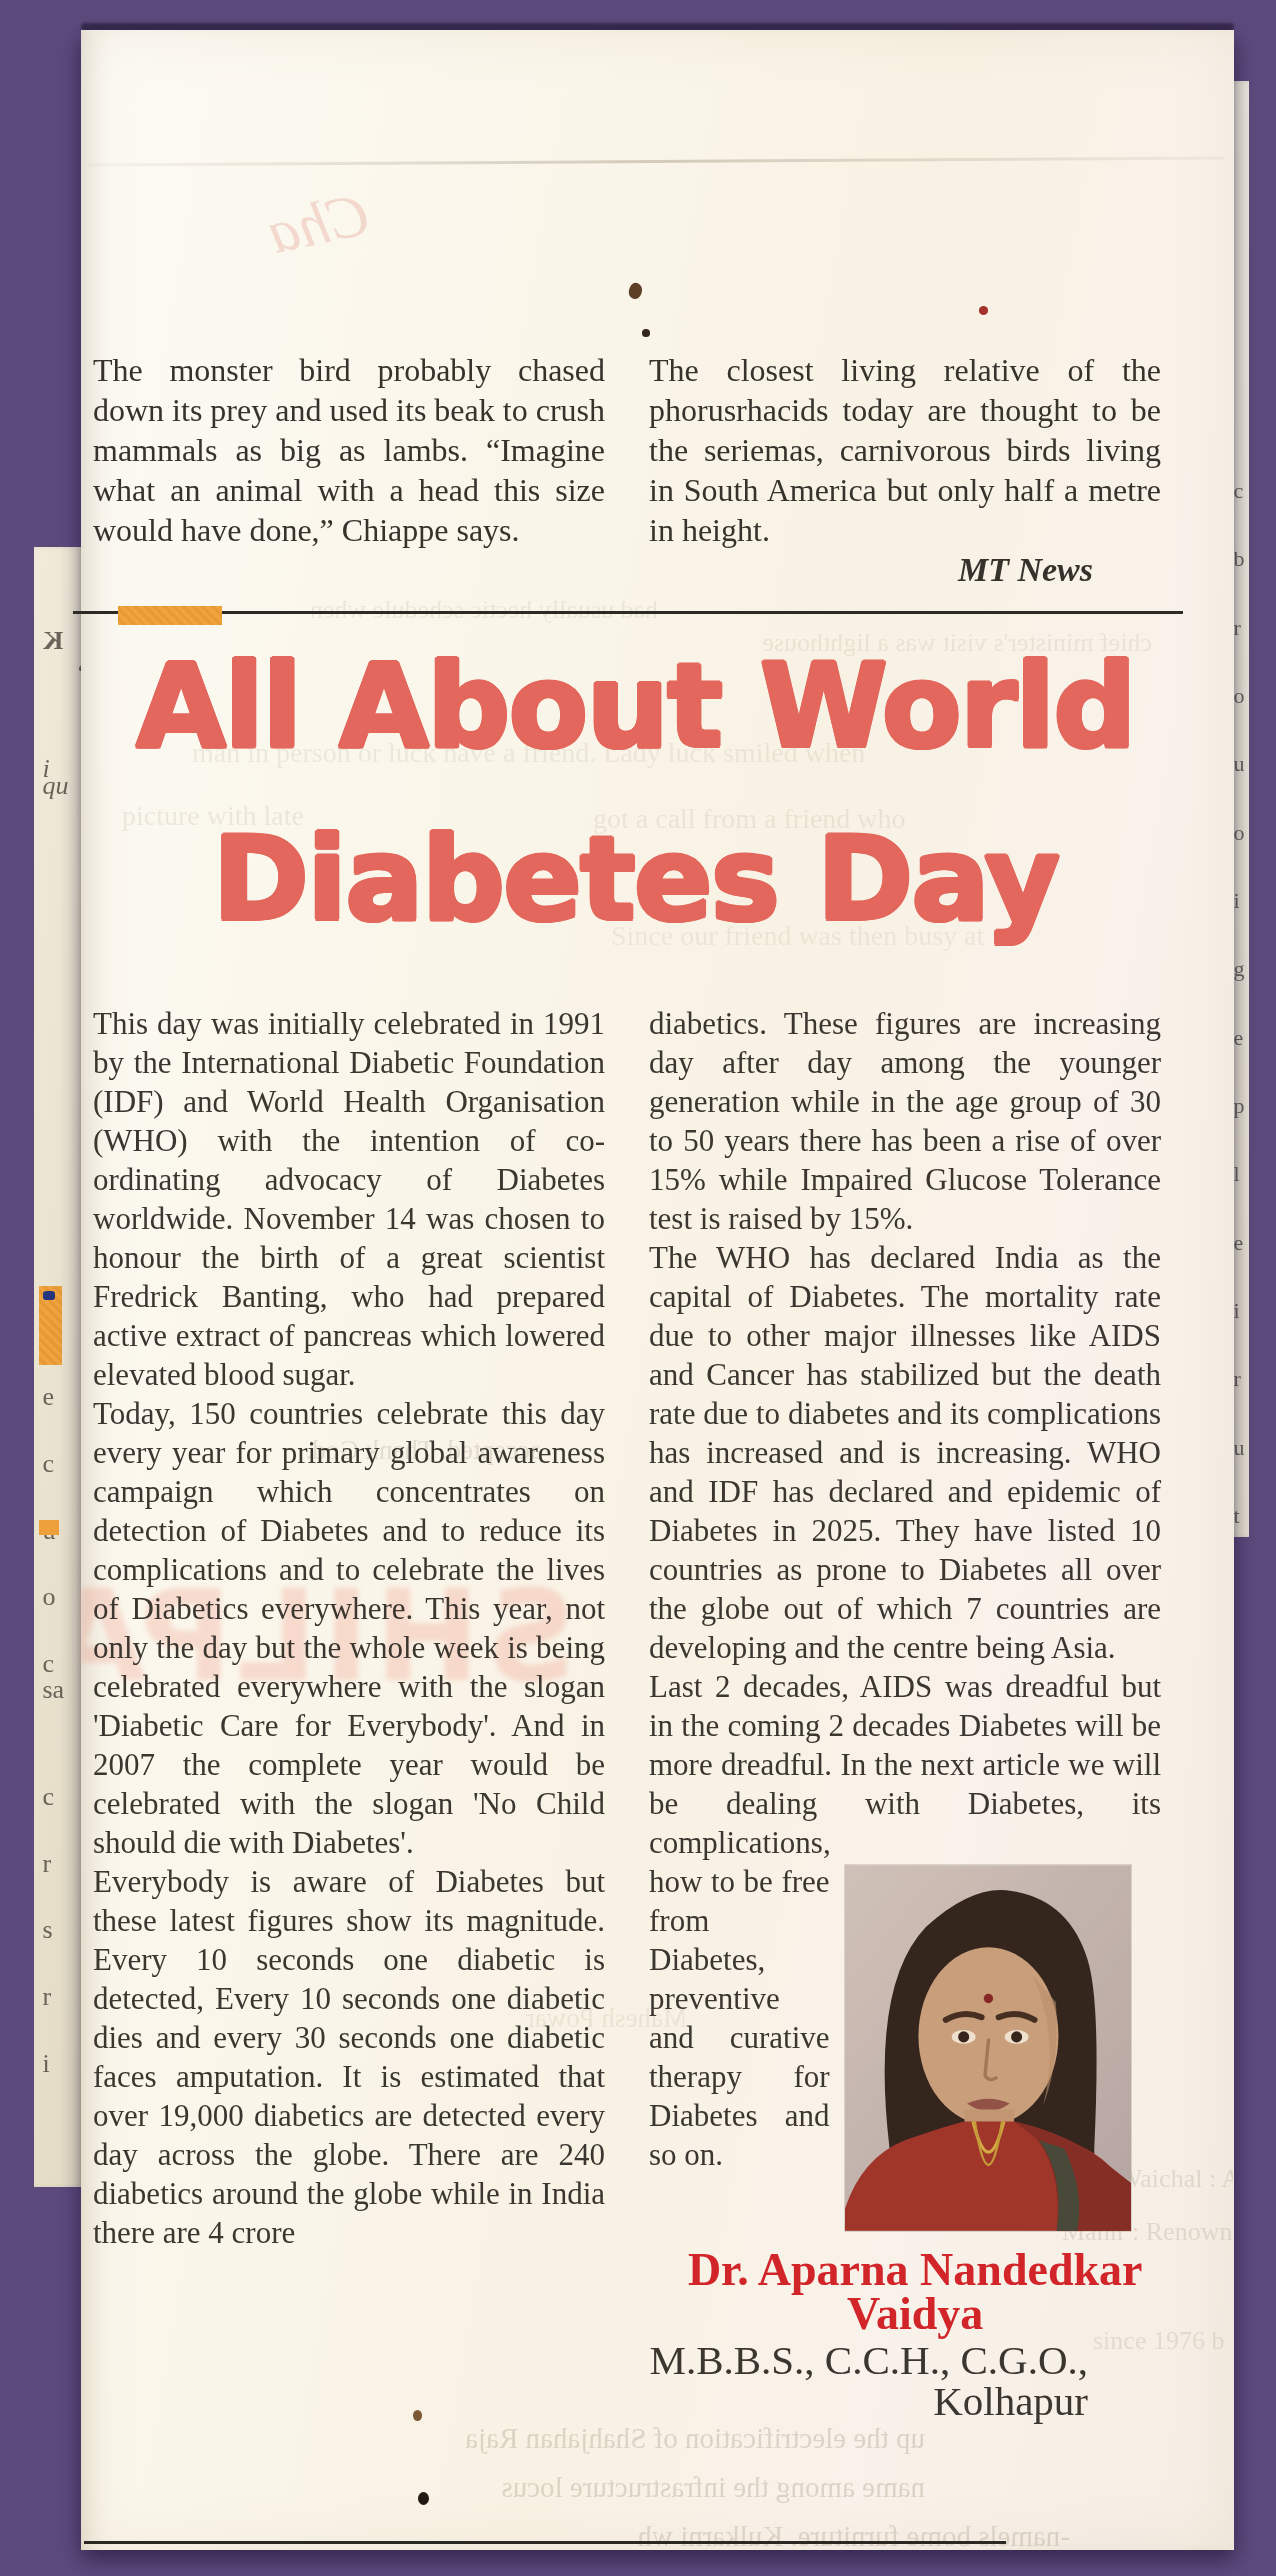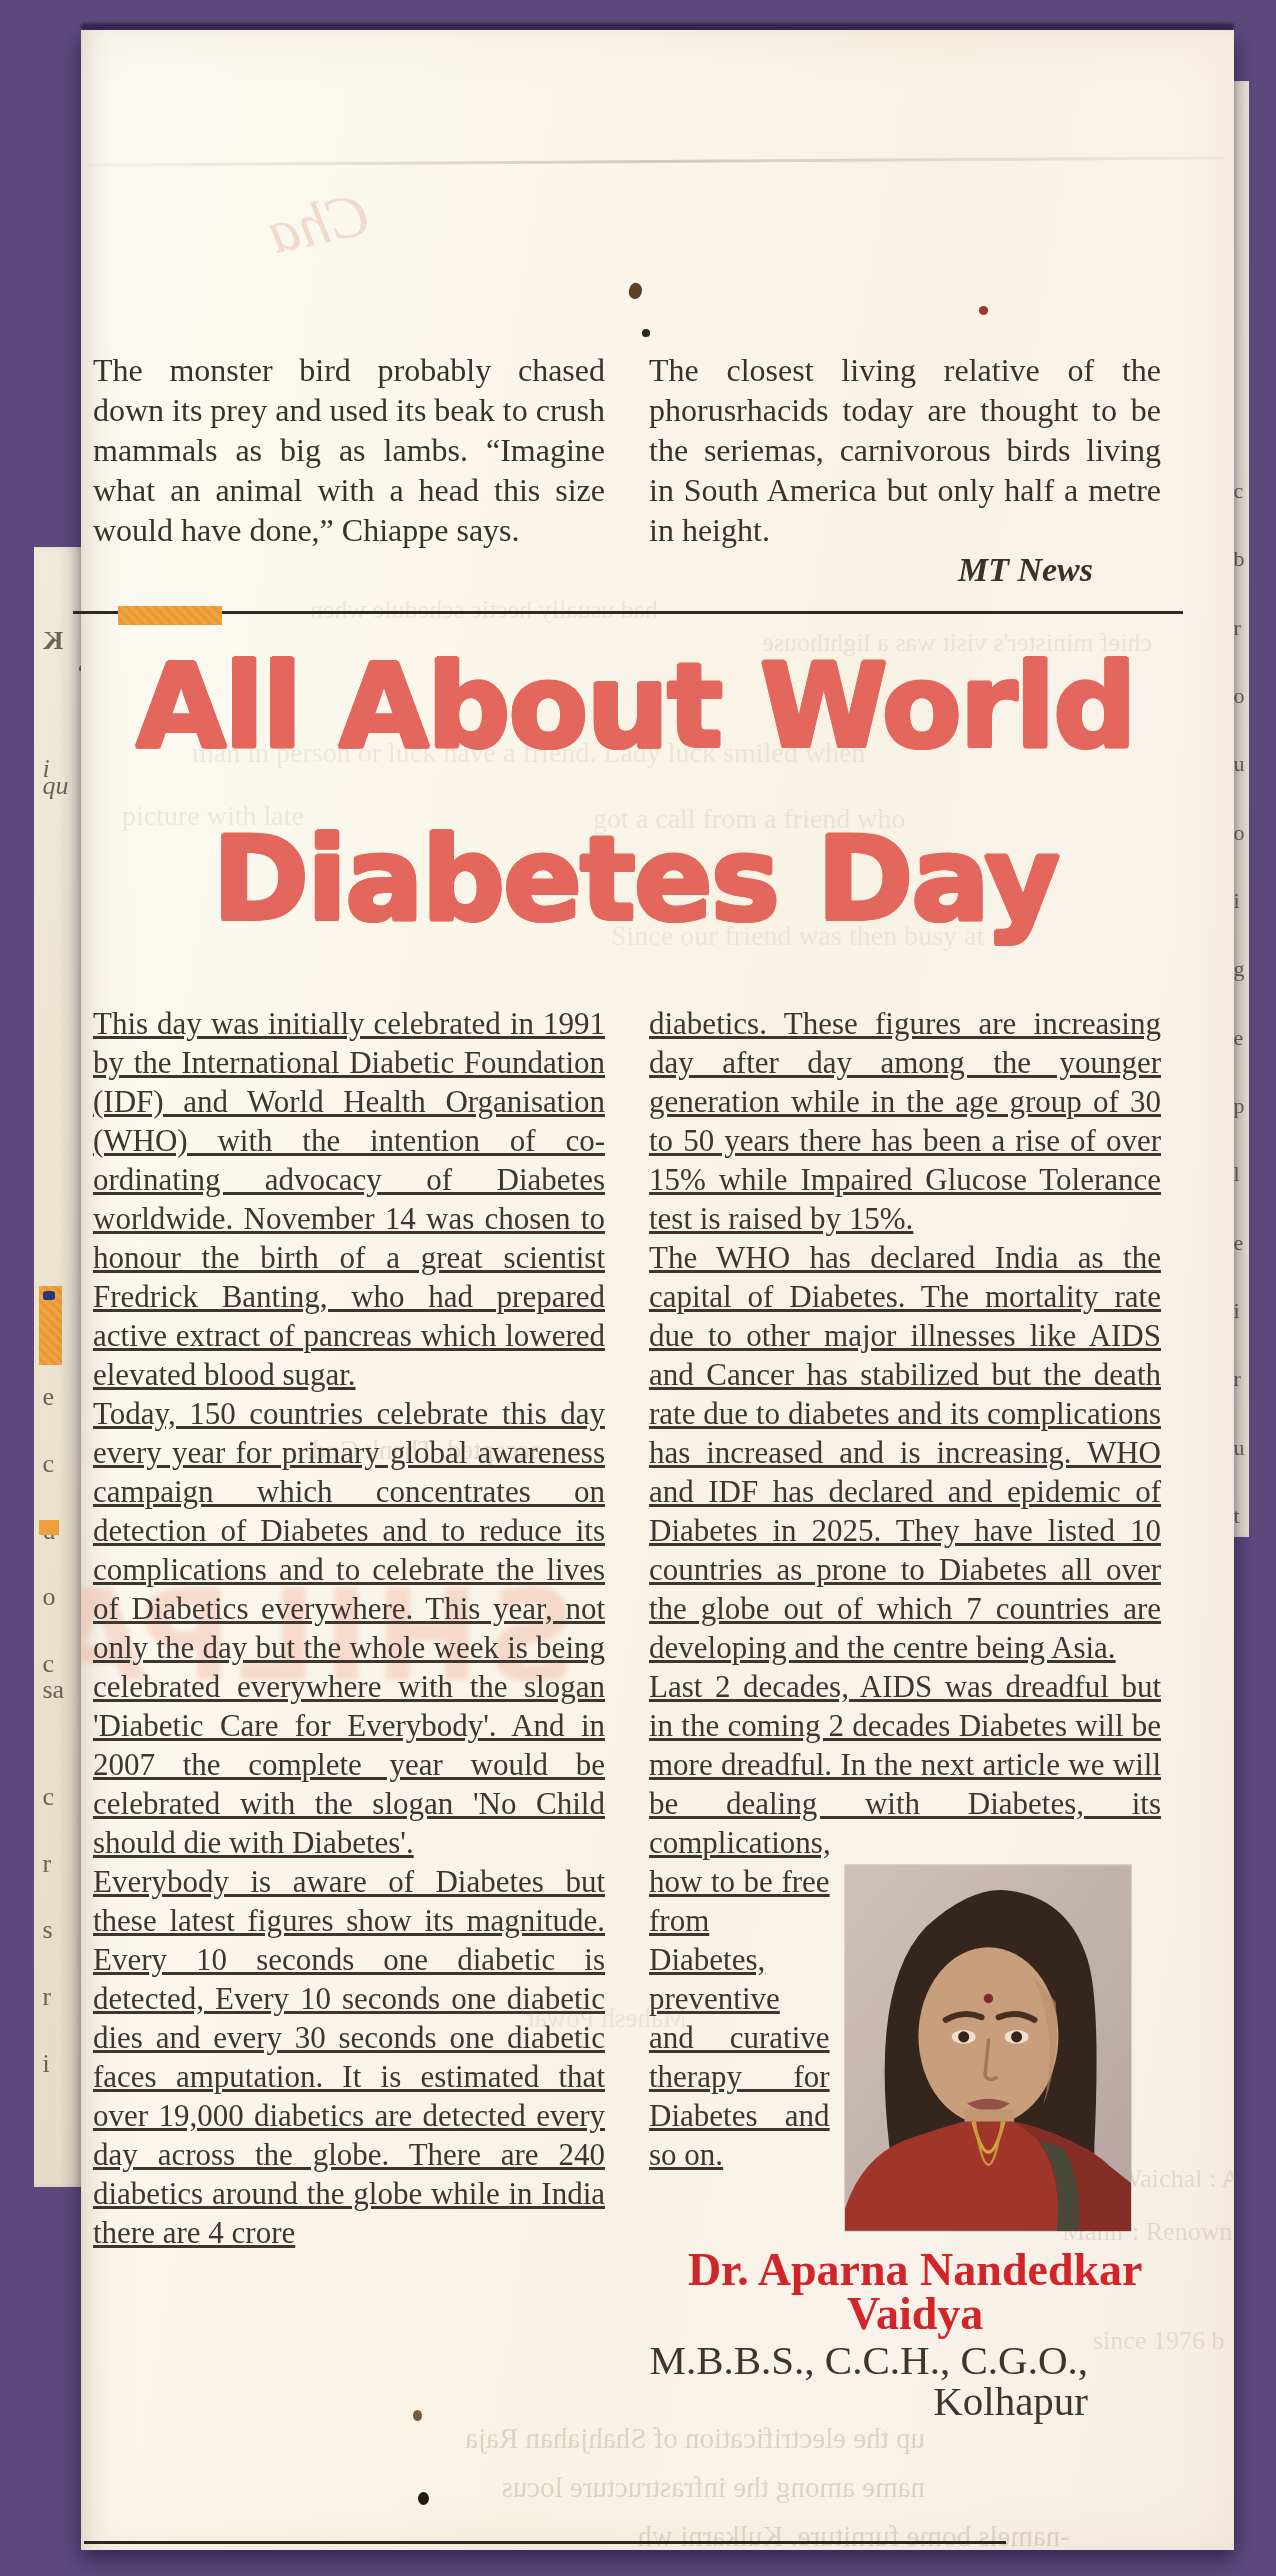--- a/index.html
+++ b/index.html
@@ -48,21 +48,21 @@
   
   .headline{position:absolute;top:589px;left:0;width:1015px;text-align:center;z-index:2;
      font-family:"DejaVu Sans",sans-serif;font-weight:800;color:#e3675c;
      font-size:116px;line-height:173px;letter-spacing:-1.7px;padding-left:47px;}
   .headline span{display:block;
      text-shadow:2.1px 0 currentColor,-2.1px 0 currentColor,0 2.1px currentColor,0 -2.1px currentColor,
                  1.5px 1.5px currentColor,-1.5px -1.5px currentColor,1.5px -1.5px currentColor,-1.5px 1.5px currentColor;}
   
   .article{position:absolute;top:974px;left:12px;width:1083px;display:flex;gap:44px;z-index:2;}
   .acol{width:512px;font-size:31px;line-height:39px;text-align:justify;color:#3b362f;}
-  .acol p{margin:0;text-decoration:underline;}
+  .acol p{margin:0;}
   .tailwrap{overflow:hidden;}
   .photo{float:right;width:286px;height:366px;margin:3.4px 30px 5.1px 15.4px;position:relative;z-index:2;
      box-shadow:0 0 0 0.9px rgba(120,100,90,.25), inset 0 0 26px rgba(90,60,50,.15);}
   .photo svg{display:block;}
   .tail{margin:0;text-align:justify;}
   .caption{margin-top:12px;position:relative;z-index:2;}
   .cap-name{color:#d2252a;font-weight:bold;font-size:46px;line-height:44px;text-align:center;transform:translateX(10.2px);}
   .cap-deg,.cap-city{font-size:41px;line-height:41px;text-align:right;padding-right:73px;color:#3b362f;}
   .cap-deg{margin-top:3.4px;}
   .bottom-rule{position:absolute;top:2511px;left:3.4px;width:922px;height:3.4px;background:#2b2722;z-index:2;}

